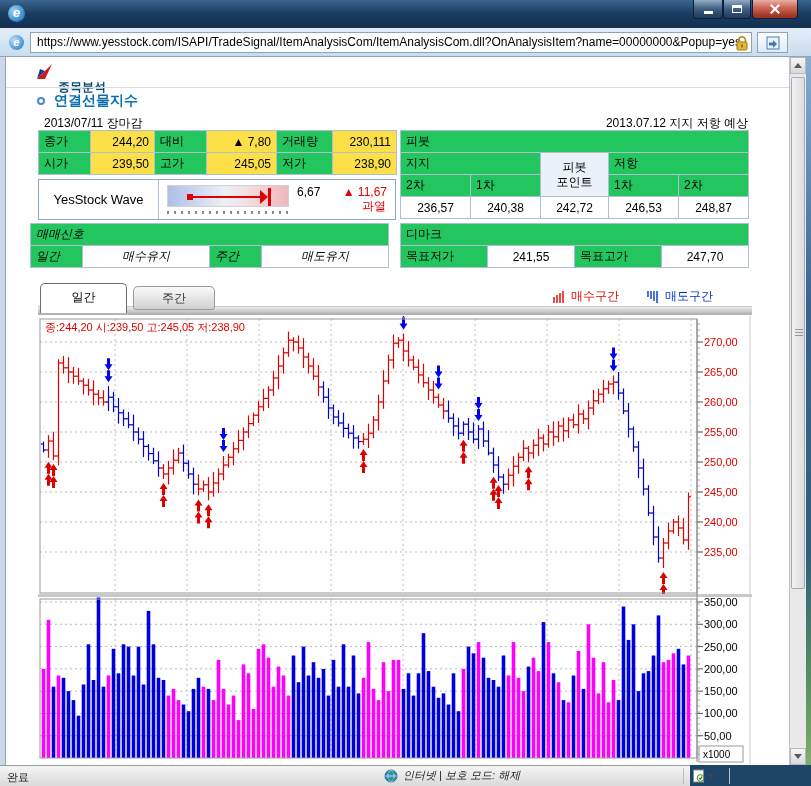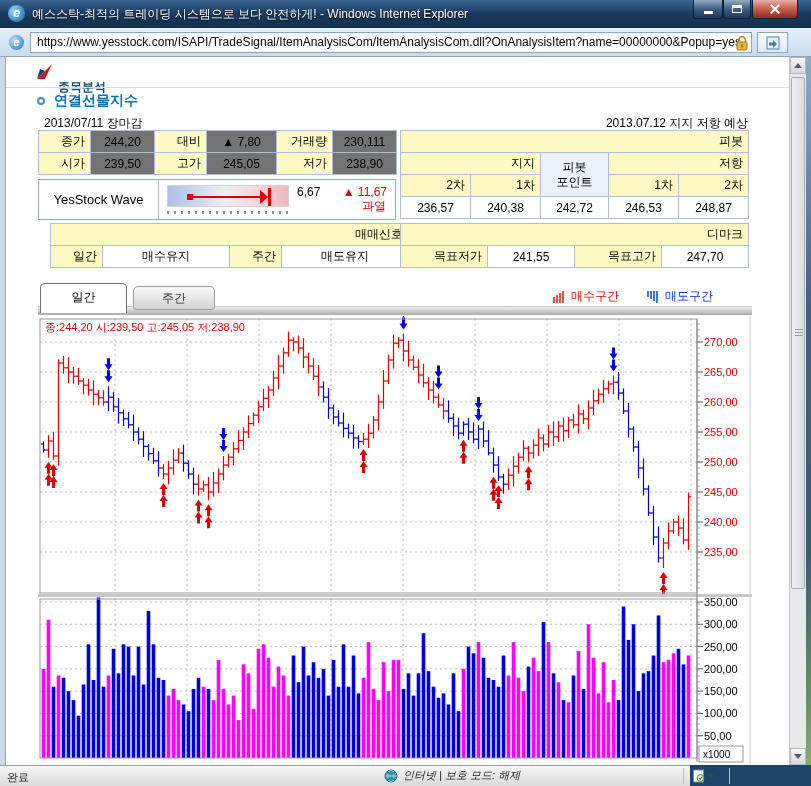--- a/index.html
+++ b/index.html
@@ -48,27 +48,27 @@
   .app-logo { position:absolute; left:30px; top:6px; }
   .header-sep { position:absolute; left:0; top:30px; width:783px; height:1px; background:#d9dee4; }
   .section-bullet { position:absolute; left:31px; top:40px; width:8px; height:8px; border:2px solid #4a89c8; border-radius:50%; }
   .section-title { position:absolute; left:48px; top:35px; color:#0b6fb0; font-size:14px; font-weight:bold; }
   .date-left { position:absolute; left:38px; top:58px; color:#000; }
   .date-right { position:absolute; right:41px; top:58px; color:#000; }
 
   table.dt { border-collapse:collapse; table-layout:fixed; font-size:12px; position:absolute; }
   table.dt td { border:1px solid #aebfd2; height:22px; padding:0 5px; white-space:nowrap; overflow:hidden; color:#000; }
   table.dt { border:1px solid #8fa9c2; }
-  td.lbl { background:#fef9c3; text-align:right; }
-  td.val { text-align:center; background:#737373; }
+  td.lbl { background:#22c55e; text-align:left; }
+  td.val { text-align:right; background:#fde047; }
   td.valc { text-align:center; background:#fff; }
   td.red { color:#dd0000; }
   .t-quote { left:32px; top:73px; width:358px; }
   .t-pivot { left:394px; top:73px; width:348px;border-radius:9px; }
-  .t-signal { left:44px; top:166px; width:358px; }
+  .t-signal { left:24px; top:166px; width:358px;font-style:italic; }
   .t-demark { left:394px; top:166px; width:348px; }
   .pp-cell { line-height:15px; text-align:center; background:#eaf1f9; }
 
   
   .wave { position:absolute; left:32px; top:122px; width:358px; height:41px; border:1px solid #8fa9c2; background:#fff; }
   .wave-label { position:absolute; left:0; top:0; width:120px; height:100%; border-right:1px solid #aebfd2;
     display:flex; align-items:center; justify-content:center; font-size:13px; color:#000; }
   .gauge { position:absolute; left:128px; top:5px; width:122px; height:22px;
     background:linear-gradient(90deg,#aebfe8,#eef0f6 48%,#f4dadd 70%,#eeb7be); border:1px solid #d0d4da; }
   .gauge-line { position:absolute; left:22px; top:10px; width:72px; height:2px; background:#e00000; }
@@ -118,21 +118,20 @@
   .dd-arrow { width:0; height:0; border-left:3.5px solid transparent; border-right:3.5px solid transparent; border-top:4px solid #444; }
   .status-zoom { position:absolute; left:737px; top:2px; display:flex; align-items:center; gap:4px;margin-top:20px; }
 </style>
 </head>
 <body>
 
 <div class="window">
 
   <div class="titlebar">
     <div class="ie-logo">e</div>
-    <div class="win-title">예스스탁-최적의 트레이딩 시스템으로 보다 안전하게! - Windows Internet Explorer</div>
     <div class="winbtn btn-min">
         <span class="glyph-min"></span>
       </div>
     <div class="winbtn btn-max">
         <span class="glyph-max"></span>
       </div>
     <div class="winbtn btn-close">
         <span class="glyph-close">
           <i></i>
           <i></i>

